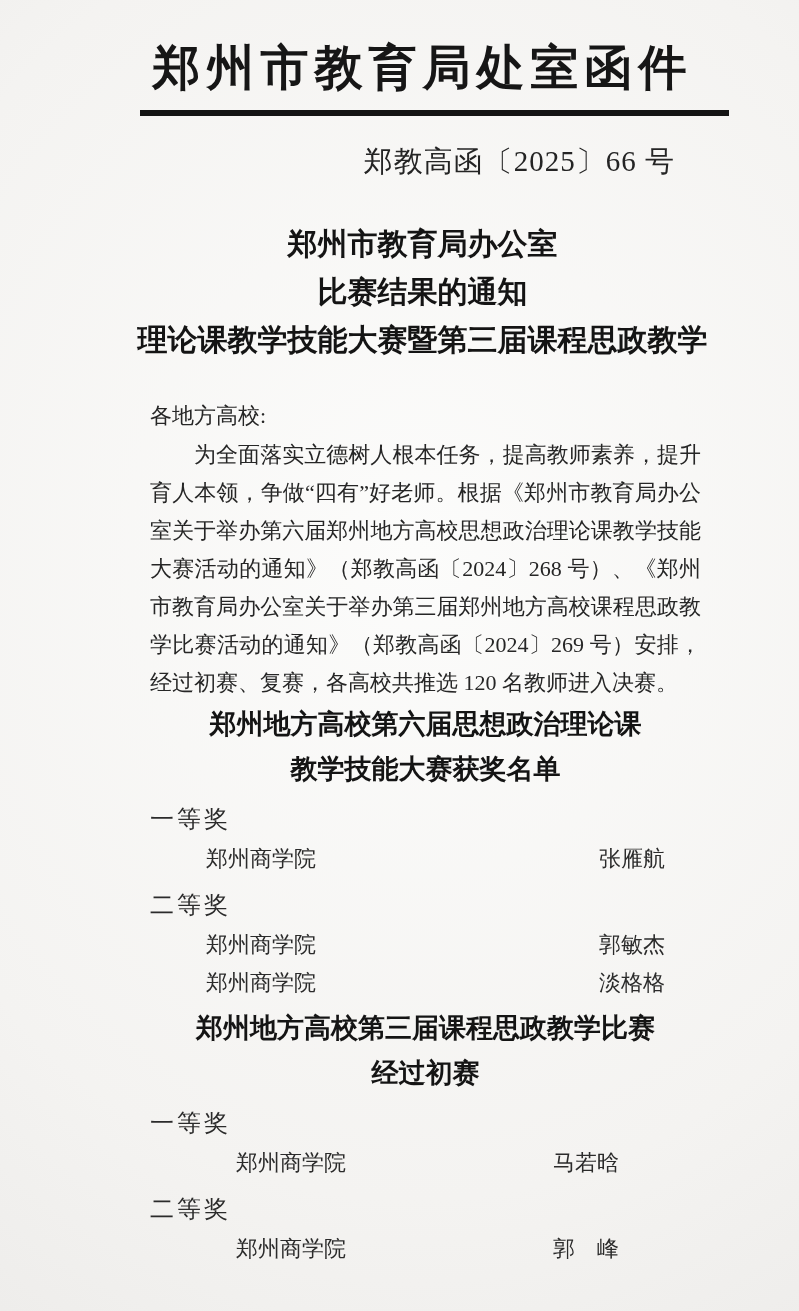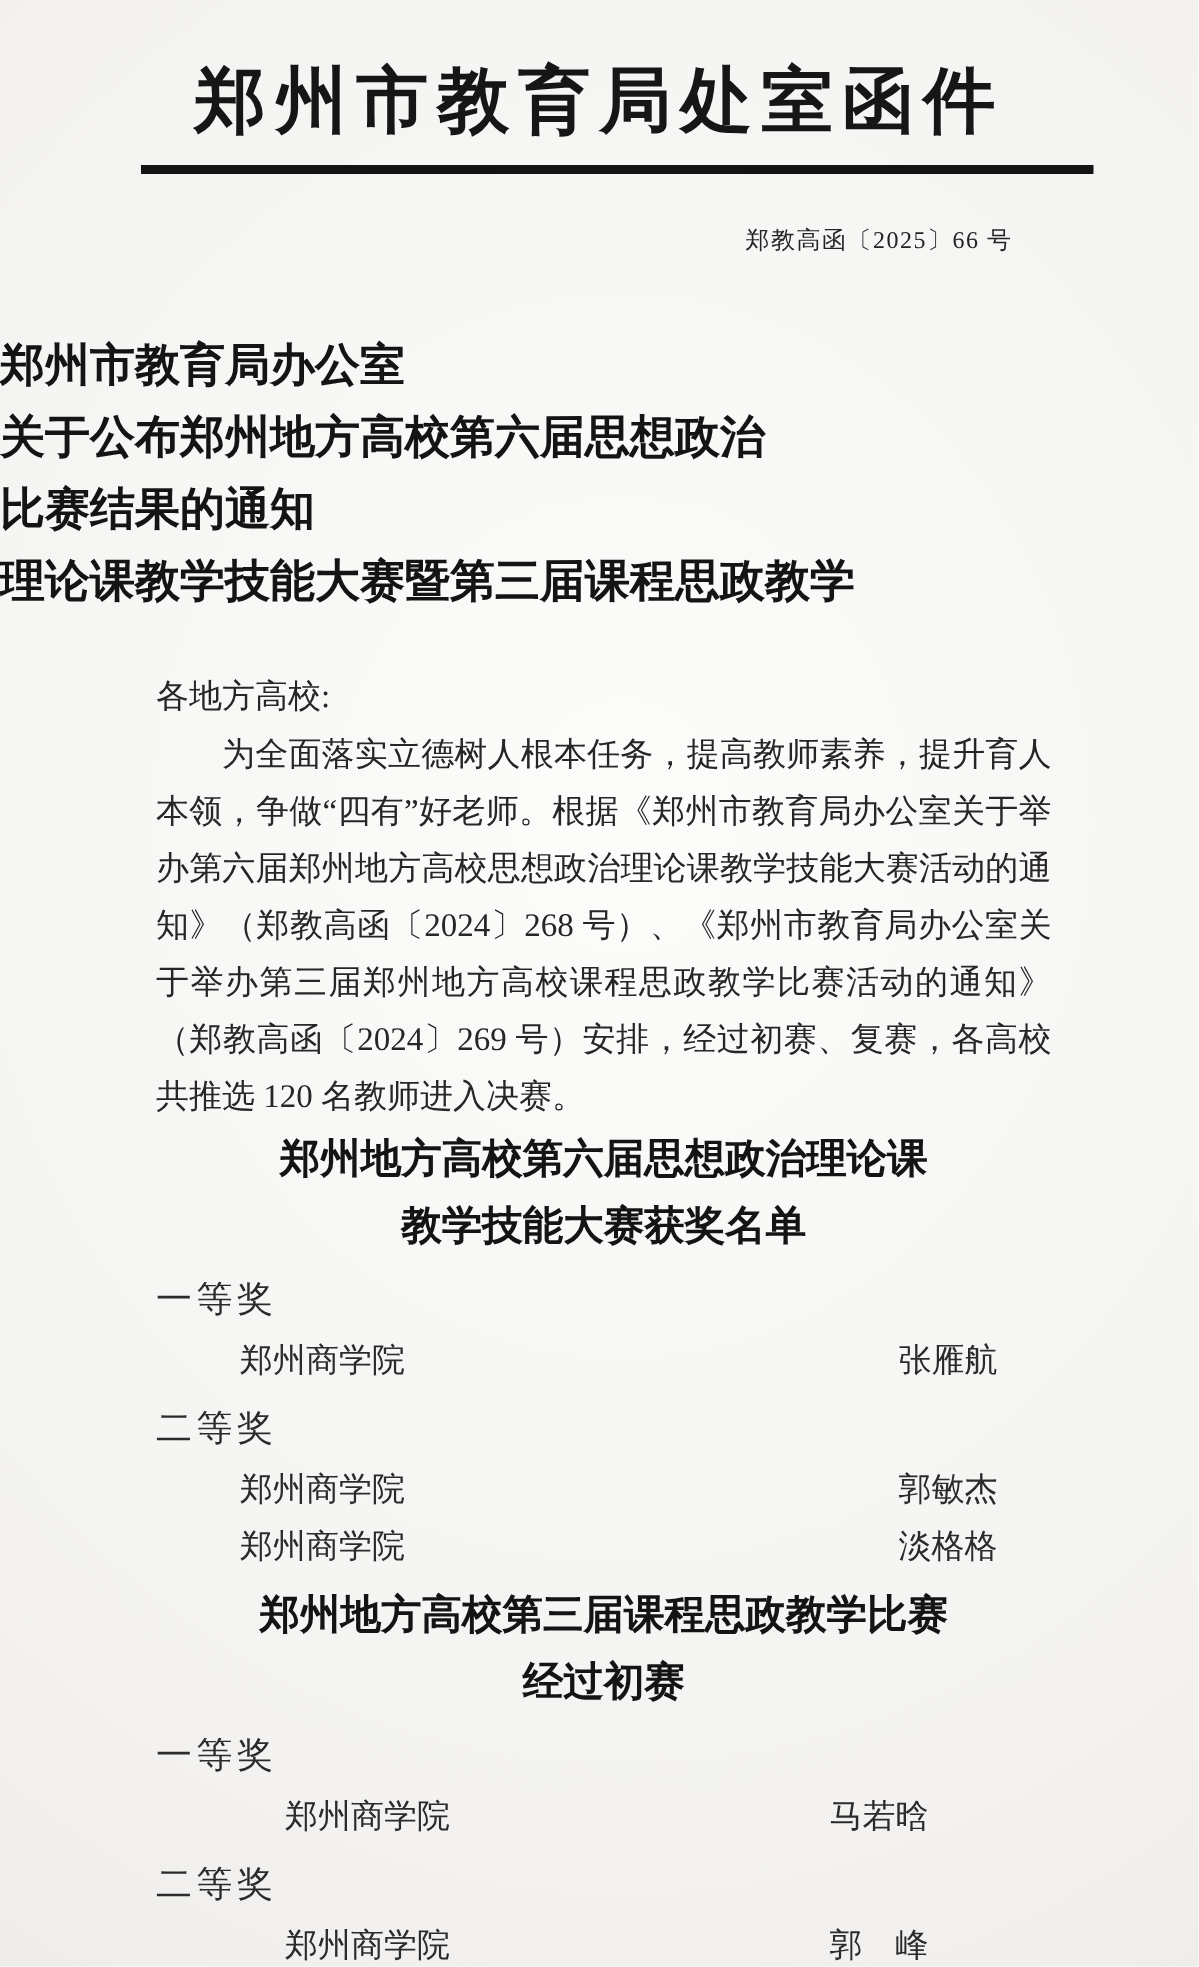--- a/index.html
+++ b/index.html
@@ -5,48 +5,49 @@
   * { margin: 0; padding: 0; box-sizing: border-box; }
   html, body { width: 799px; }
   body {
     height: 1311px;
     overflow: hidden;
     font-family: "Liberation Serif", "DejaVu Serif", serif;
     color: #1f1f1f;
     background: radial-gradient(ellipse 130% 90% at 52% 42%,
                 #fcfcfb 0%, #f4f3f1 55%, #e7e6e4 100%);
   }
-  .page { width: 799px; height: 1311px; position: relative; }
+  .page { width: 799px; height: 1311px; position: relative; padding-left: 46px; }
 
   .banner {
     padding-top: 38px;
     text-align: center;
     font-size: 48px;
     line-height: 60px;
     font-weight: bold;
     letter-spacing: 6px;
     color: #161616;
   }
   .rule {
     margin: 12px 70px 0 94px;
     height: 1px;
     border-top: 4px solid #141414;
     border-bottom: 2px solid #141414;
   }
   .doc-number {
     margin-top: 30px;
     padding-right: 124px;
     text-align: right;
-    font-size: 16px;
+    font-size: 29px;
     line-height: 30px;
     letter-spacing: 1px;
     color: #242424;
   }
   .title {
     margin-top: 44px;
+    text-align: center;
     font-size: 30px;
     line-height: 48px;
     font-weight: bold;
     color: #141414;
   }
   .content {
     margin: 32px 98px 0 104px;
     font-size: 22px;
     color: #262626;
   }
@@ -89,21 +90,20 @@
 <div class="page">
 
   <div class="banner">郑州市教育局处室函件</div>
 
   <div class="rule"></div>
 
   <div class="doc-number">郑教高函〔2025〕66 号</div>
 
   <div class="title">
     <div>郑州市教育局办公室</div>
-    <div>关于公布郑州地方高校第六届思想政治</div>
     <div>比赛结果的通知</div>
     <div>理论课教学技能大赛暨第三届课程思政教学</div>
   </div>
 
   <div class="content">
 
     <div class="salutation">各地方高校:</div>
 
     <div class="paragraph">为全面落实立德树人根本任务，提高教师素养，提升育人本领，争做“四有”好老师。根据《郑州市教育局办公室关于举办第六届郑州地方高校思想政治理论课教学技能大赛活动的通知》（郑教高函〔2024〕268 号）、《郑州市教育局办公室关于举办第三届郑州地方高校课程思政教学比赛活动的通知》（郑教高函〔2024〕269 号）安排，经过初赛、复赛，各高校共推选 120 名教师进入决赛。</div>
 

